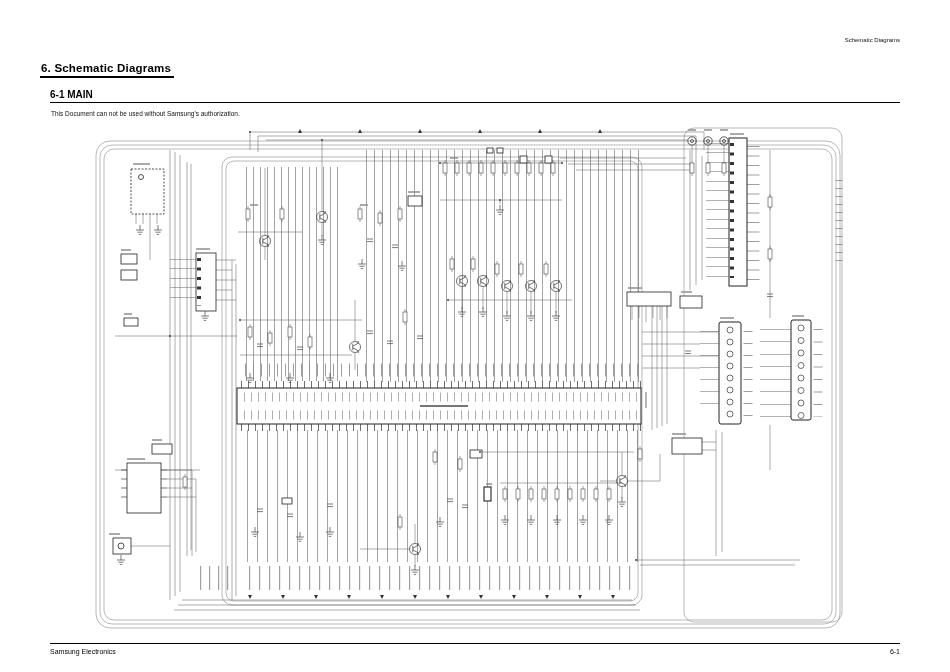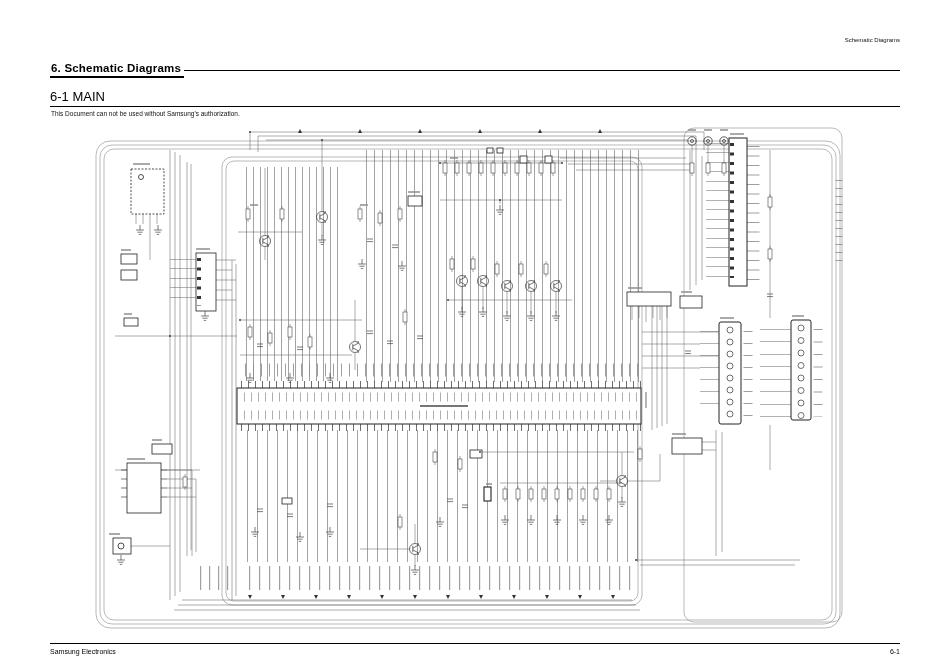--- a/index.html
+++ b/index.html
@@ -1,23 +1,23 @@
 <!DOCTYPE html>
 <html><head>
 <meta charset="utf-8">
 <style>
   html,body{margin:0;padding:0;background:#fff;}
   body{font-family:"Liberation Sans",sans-serif;color:#000;}
   .page{position:relative;width:950px;height:672px;background:#fff;overflow:hidden;}
   .hdr-right{position:absolute;top:37px;right:50px;font-size:6px;color:#111;}
-  .chapter-row{position:absolute;left:50px;right:50px;top:62px;display:flex;align-items:center;}
+  .chapter-row{position:absolute;left:40px;right:50px;top:62px;display:flex;align-items:flex-start;flex-direction:column;}
   .chapter-title{font-size:11.5px;font-weight:bold;border-bottom:2.5px solid #000;padding:0 3px 2px 1px;letter-spacing:.2px;}
   .rule-fill{flex:1;border-bottom:1px solid #000;}
   .section-row{position:absolute;left:50px;right:50px;top:89px;display:flex;align-items:flex-end;}
-  .section-title{font-size:13px;font-weight:normal;border-bottom:1.5px solid #000;padding:0 2px 2px 0;}
+  .section-title{font-size:10px;font-weight:bold;border-bottom:1.5px solid #000;padding:0 2px 2px 0;}
   .notice{position:absolute;left:51px;top:110px;font-size:6.5px;color:#111;}
   .footer{position:absolute;left:50px;right:50px;top:643px;border-top:1px solid #000;display:flex;justify-content:space-between;padding-top:4px;font-size:7px;}
   svg.schem{position:absolute;left:0;top:0;}
 </style>
 </head>
 <body>
 
 <div class="page">
 
   <div class="hdr-right">Schematic Diagrams</div>

